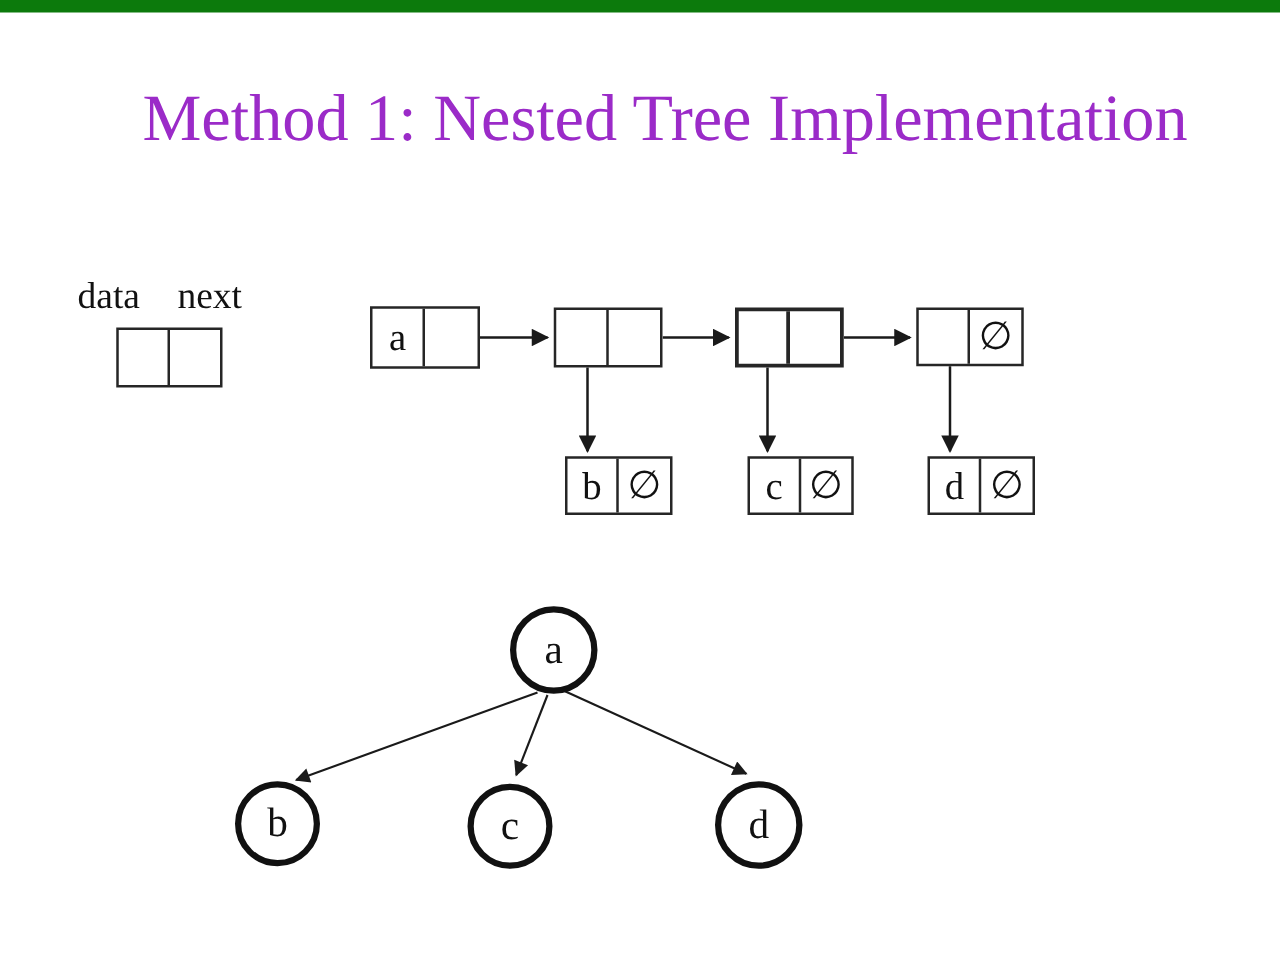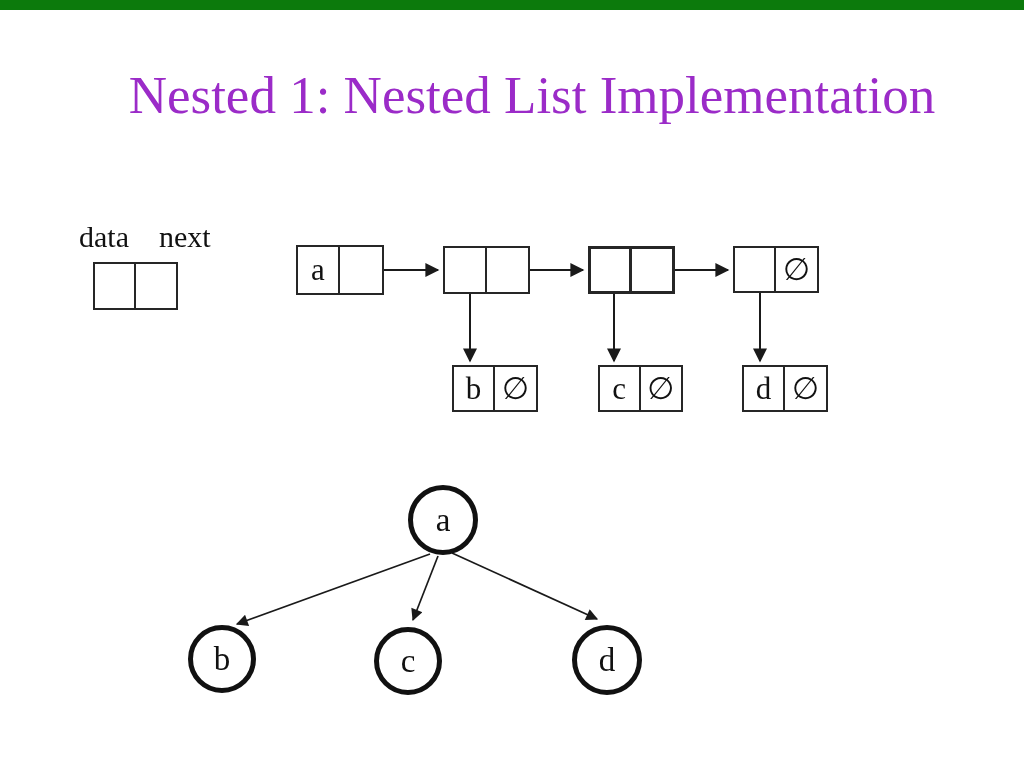--- a/index.html
+++ b/index.html
@@ -18,21 +18,21 @@
   }
   .title{
     position:absolute;left:40px;right:0;top:60px;
     text-align:center;
     font-size:53px;line-height:70px;
     color:#9b2bc8;
     font-family:"Liberation Serif", serif;
     white-space:nowrap;
   }
   .legend-labels{
-    position:absolute;left:79px;top:220px;
+    position:absolute;left:62px;top:220px;
     font-size:30px;line-height:34px;color:#111;
     display:flex;gap:30px;
   }
   
   .cellbox{
     position:absolute;display:flex;
     border:2px solid #262626;background:#fff;
   }
   .cellbox .cell{
     flex:1 1 50%;display:flex;align-items:center;justify-content:center;
@@ -54,21 +54,21 @@
   svg.wires{position:absolute;left:0;top:0;}
 </style>
 </head>
 <body>
 
 <div class="slide">
 
   <div class="topbar"></div>
 
   <div class="title">
-    <div>Nested 1: Nested List Implementation</div>
+    <div>Method 1: Nested Tree Implementation</div>
   </div>
 
   <div class="legend-labels">
     <span>data</span>
     <span>next</span>
   </div>
   <div class="cellbox" style="left:93px;top:262px;width:85px;height:48px;">
     <div class="cell"></div>
     <div class="cell"></div>
   </div>

